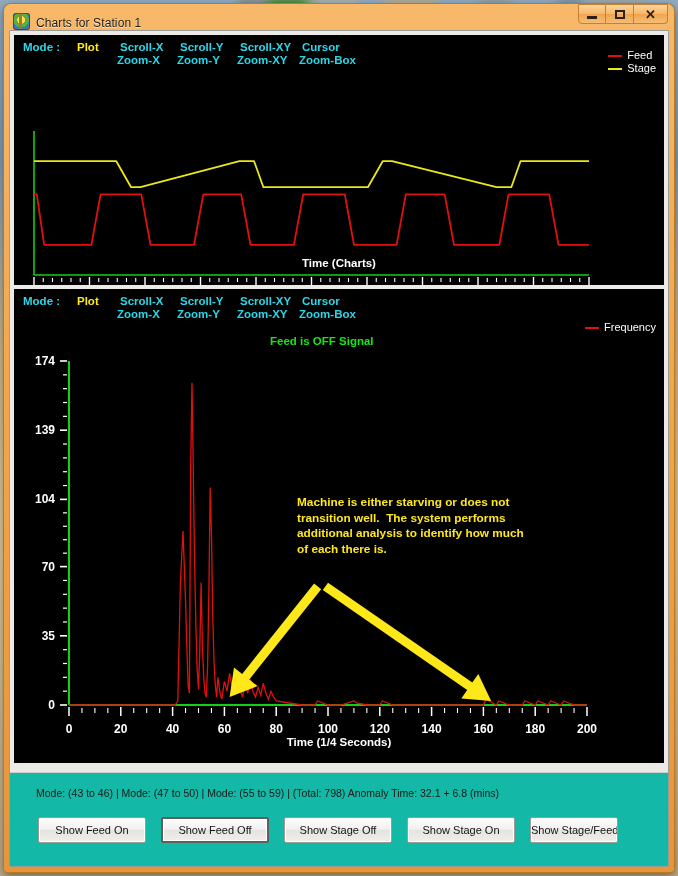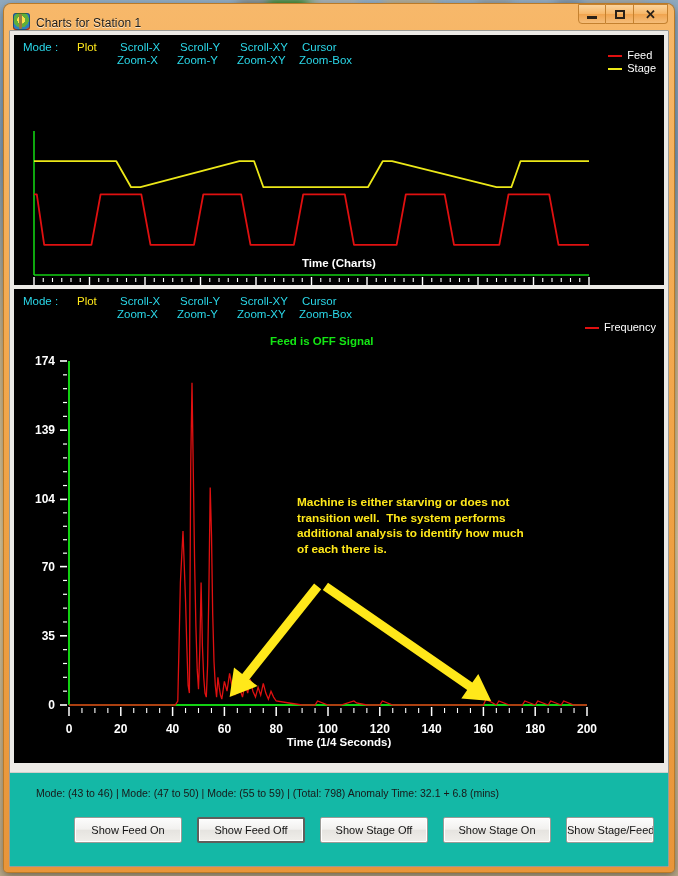--- a/index.html
+++ b/index.html
@@ -85,21 +85,21 @@
     background: #000;
     position: relative;
     overflow: hidden;
   }
   #chart-top   { margin: 4px 4px 0 4px; height: 250px; }
   #chart-bottom{ margin: 4px 4px 0 4px; height: 474px; }
 
   
   .modebar {
     position: absolute; left: 9px; top: 6px;
-    font-size: 11.5px; font-weight: normal;
+    font-size: 11.5px; font-weight: bold;
     font-family: "Liberation Sans", sans-serif;
     white-space: nowrap; line-height: 13px;
   }
   .modebar .row { display: flex; }
   .mb-label { color: #2ad7e8; width: 54px; }
   .mb-plot  { color: #ffe81a; width: 43px; }
   .mb-blank { width: 40px; }
   .mb-c { color: #2ad7e8; }
   .w1 { width: 60px; } .w2 { width: 60px; } .w3 { width: 62px; } .w4 { width: 58px; }
 
@@ -132,21 +132,21 @@
     position: absolute; left: 0; right: 0; top: 741px; bottom: 0;
     background: #14b8a6;
     border-top: 1px solid #d2d0cc;
   }
   #status-text {
     position: absolute; left: 26px; top: 14px;
     font-size: 10.5px; color: #181818; white-space: nowrap;
   }
   #button-row {
     position: absolute; left: 0; right: 0; top: 44px;
-    display: flex; align-items: center; padding-left: 64px; gap: 15px;
+    display: flex; align-items: center; padding-left: 28px; gap: 15px;
   }
   .dlgbtn {
     height: 26px; min-width: 108px;
     font-size: 11px; color: #141414;
     background: linear-gradient(180deg,#fdfdfd 0%,#f2f1ef 46%,#e6e4e0 52%,#f0eeea 100%);
     border: 1px solid #9b9b97;
     border-radius: 2px;
     display: flex; align-items: center; justify-content: center;
     white-space: nowrap;
     box-shadow: inset 0 0 0 1px #fff;

